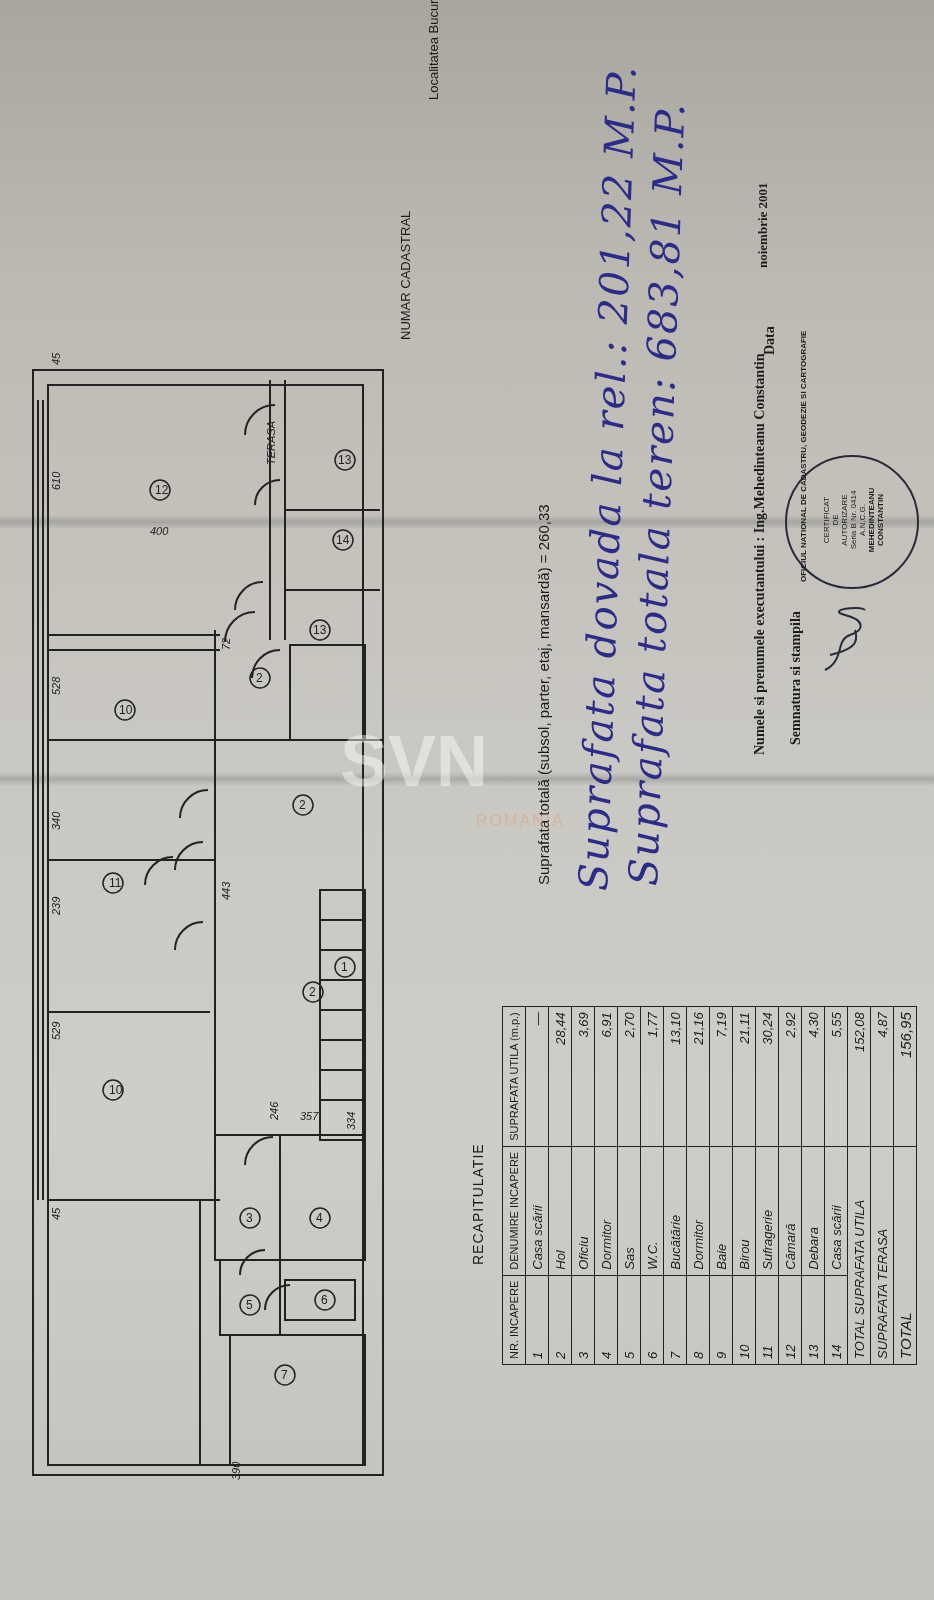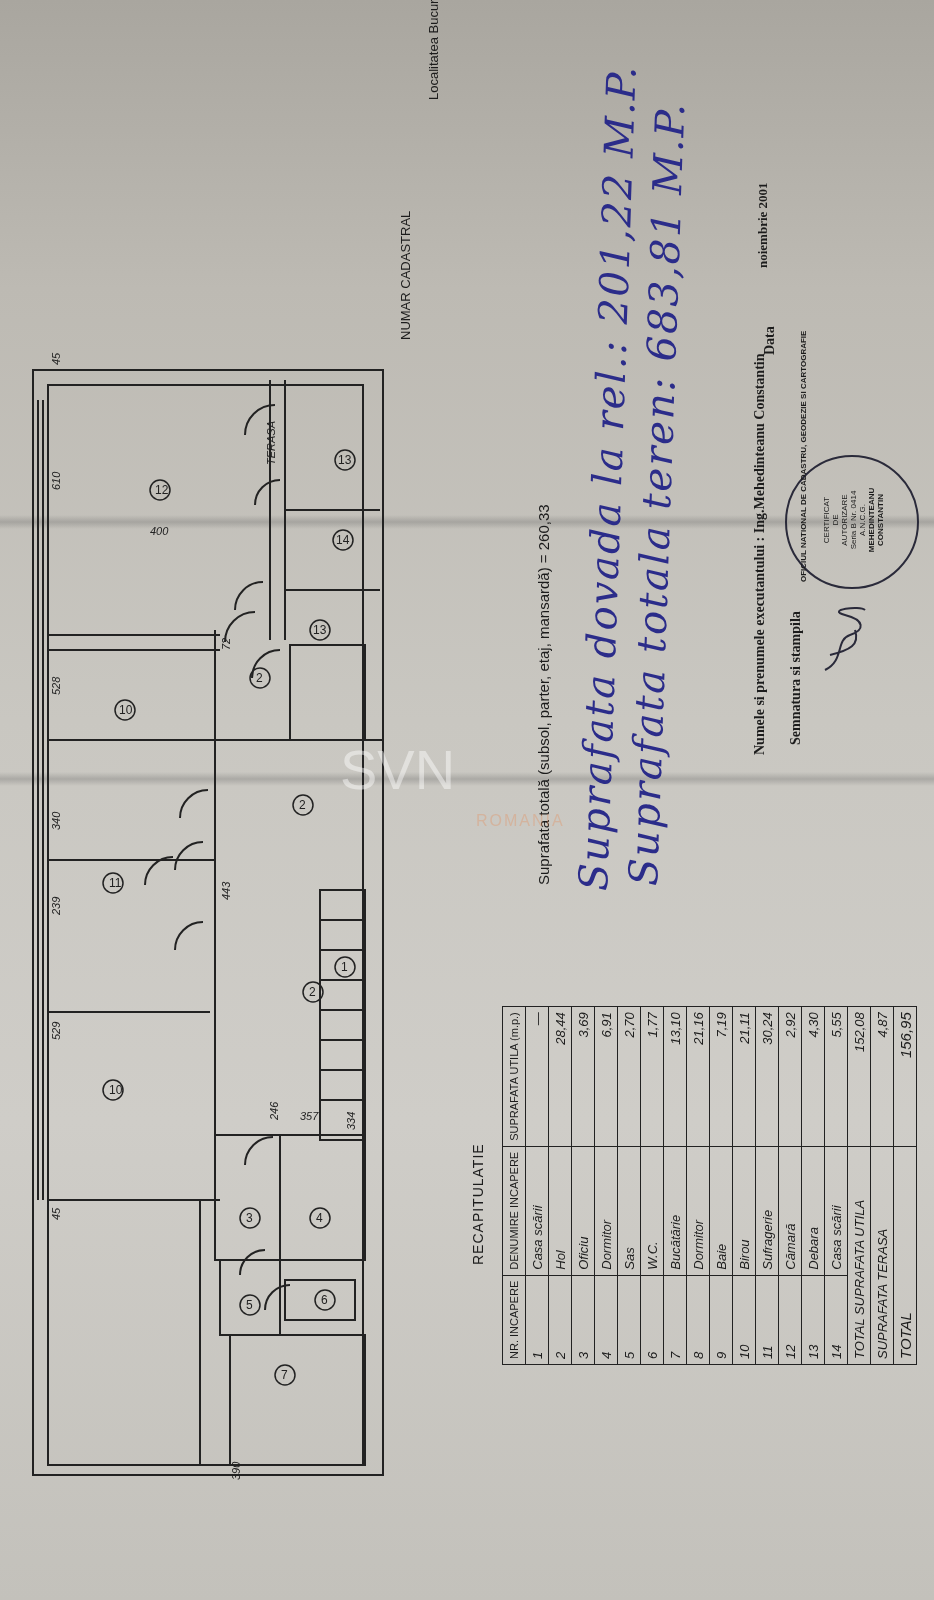--- a/index.html
+++ b/index.html
@@ -13,21 +13,21 @@
   svg text{font-family:"Liberation Sans",sans-serif;}
   .plan line,.plan rect,.plan path,.plan polyline{stroke:#222;fill:none;stroke-width:2;}
   .dim{font-size:11px;font-style:italic;fill:#222;}
   .room-num circle{fill:none;stroke:#222;stroke-width:1.5;}
   .room-num text{font-size:12px;fill:#222;}
   table.recap{border-collapse:collapse;font-size:13px;font-style:italic;}
   table.recap td,table.recap th{border:1.5px solid #222;padding:1px 5px;height:20px;}
   table.recap th{font-style:normal;font-weight:normal;font-size:11px;line-height:12px;}
   .stamp{position:absolute;border:2px solid #2a2a3a;border-radius:50%;}
   .hand{font-family:"DejaVu Serif",serif;color:#2b2c8a;font-style:italic;font-size:40px;letter-spacing:2px;}
-  .wm{position:absolute;color:rgba(255,255,255,.45);font-size:56px;font-weight:normal;margin-top:17px;}
+  .wm{position:absolute;color:rgba(255,255,255,.45);font-size:72px;font-weight:bold;}
 </style>
 </head>
 <body>
 
 <div class="fold" style="top:515px"></div>
 <div class="fold" style="top:772px"></div>
 
 <div class="rot" style="left:398px;top:340px;font-size:13px;">
   <span>NUMAR CADASTRAL</span>
 </div>

